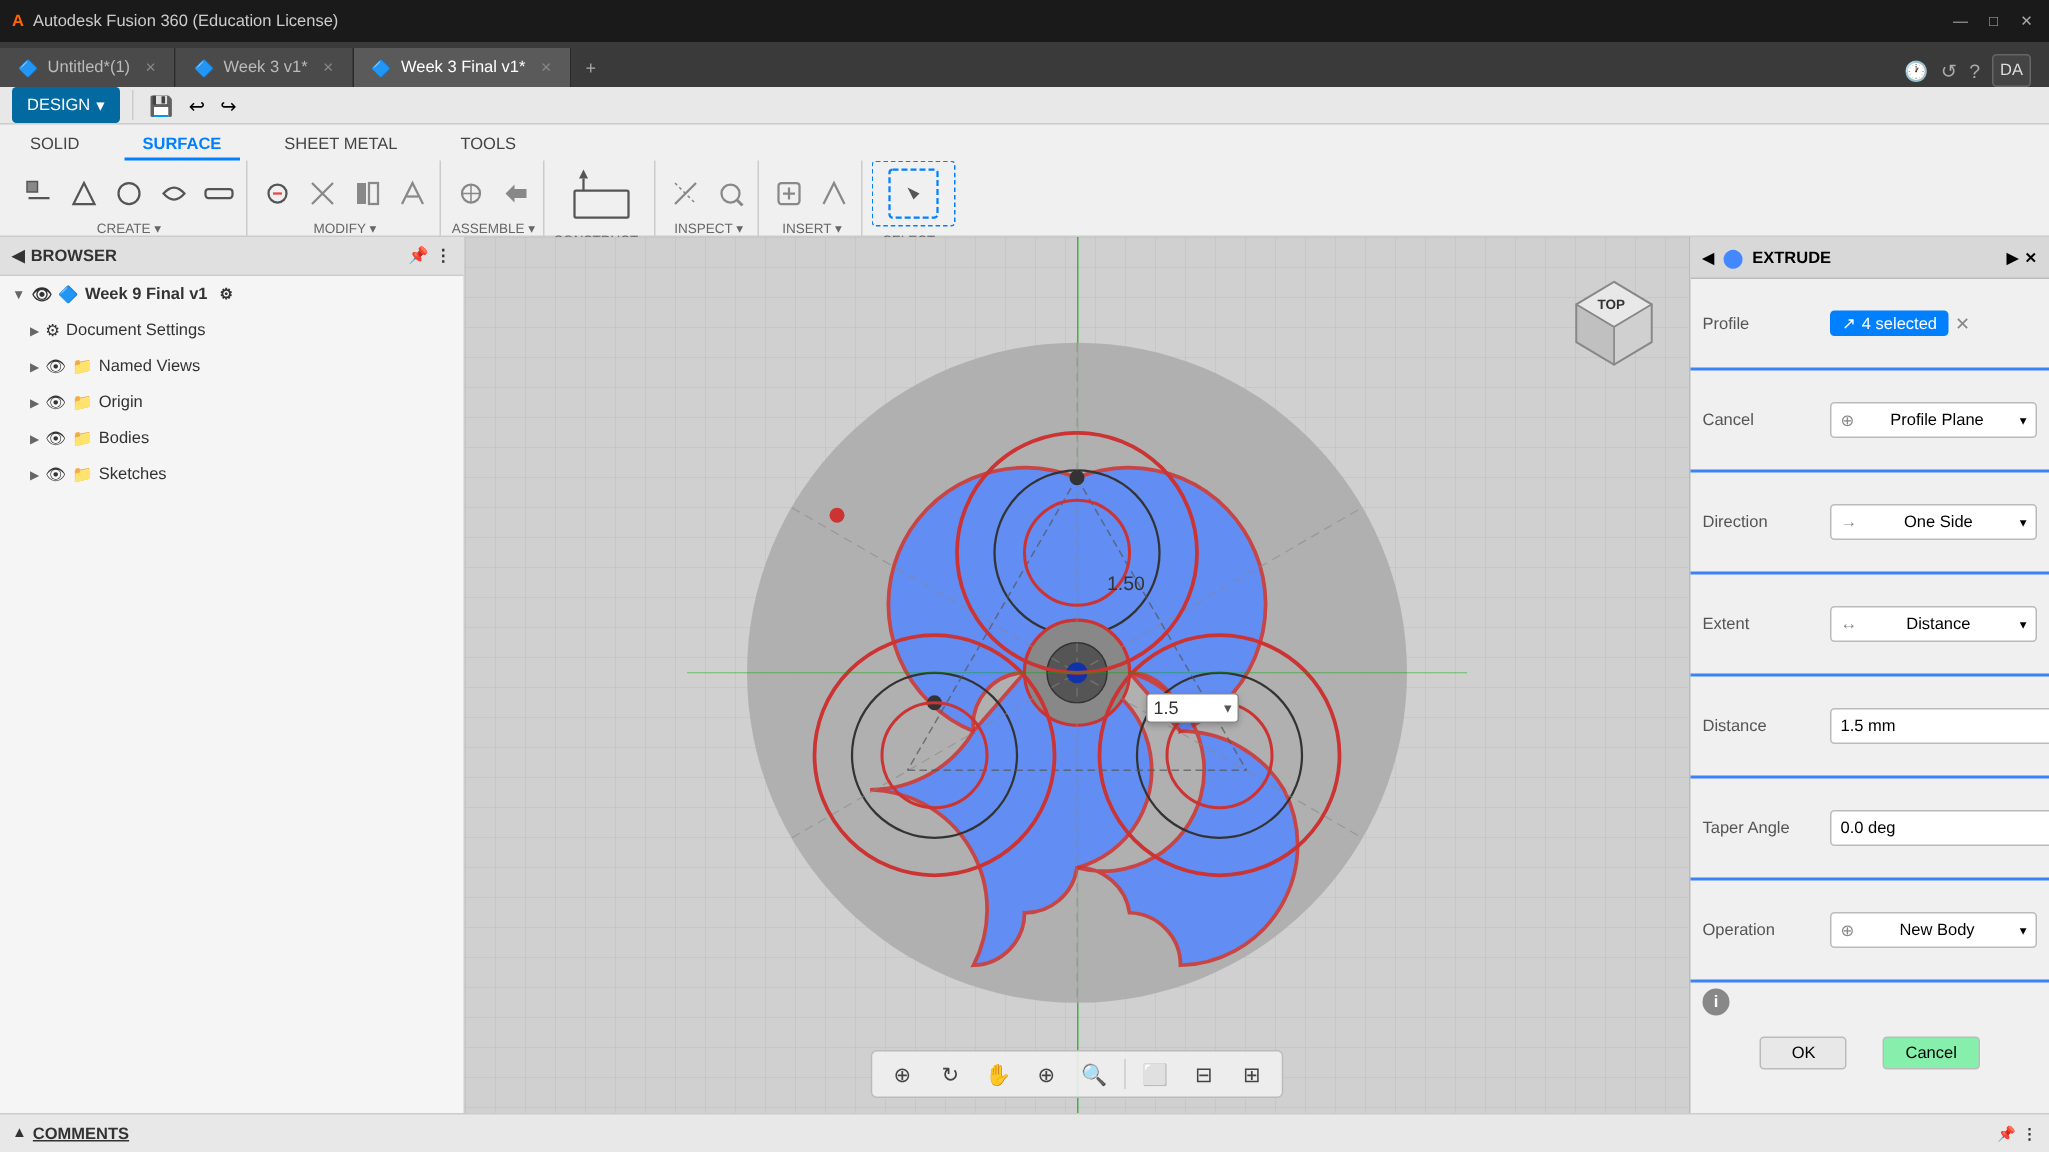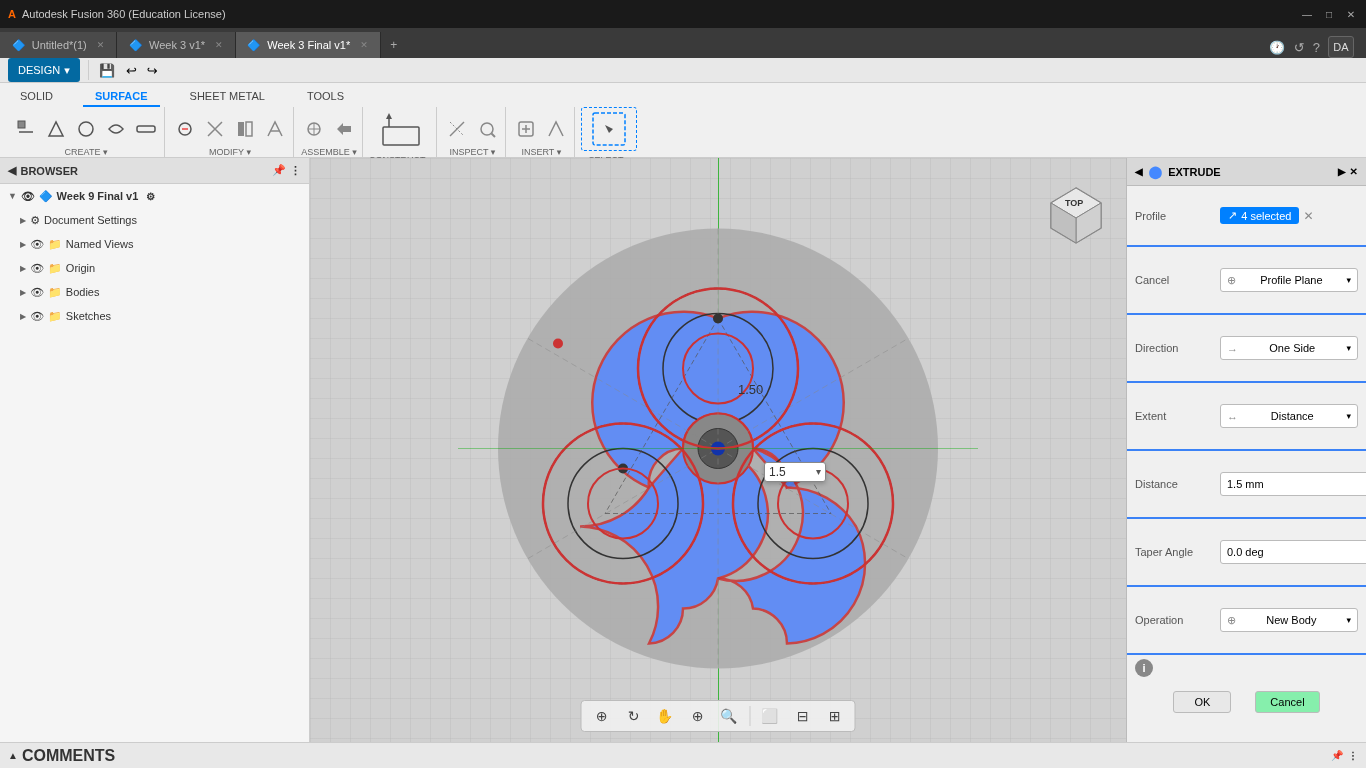--- a/index.html
+++ b/index.html
@@ -866,18 +866,18 @@
     <div class="panel-actions">
       <button class="btn-ok">OK</button>
       <button class="btn-cancel">Cancel</button>
     </div>
   </div>
 
 </div>
 
 <div id="bottom-panel">
   <span style="cursor:pointer;font-size:10px;">▲</span>
-  <span style="font-weight:bold;font-size:16px;">COMMENTS</span>
+  <span style="font-weight:bold;font-size:11px;text-decoration:underline;">COMMENTS</span>
   <span style="margin-left:auto;display:flex;gap:4px;">
     <span style="cursor:pointer;font-size:10px;">📌</span>
     <span style="cursor:pointer;font-size:10px;">⋮</span>
   </span>
 </div>
 
 </body></html>

